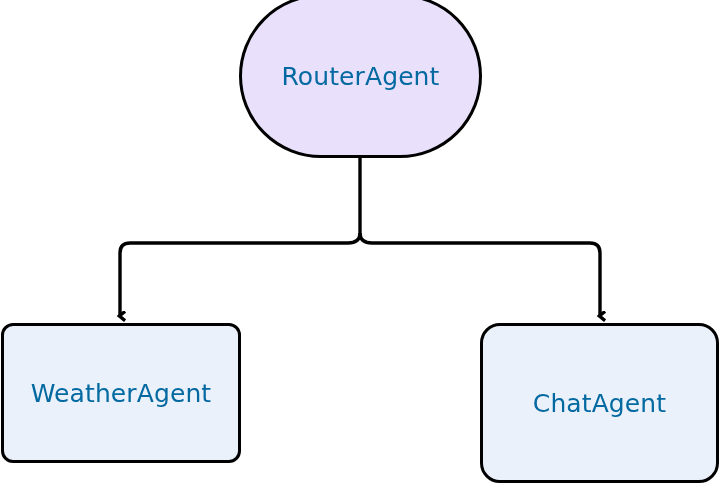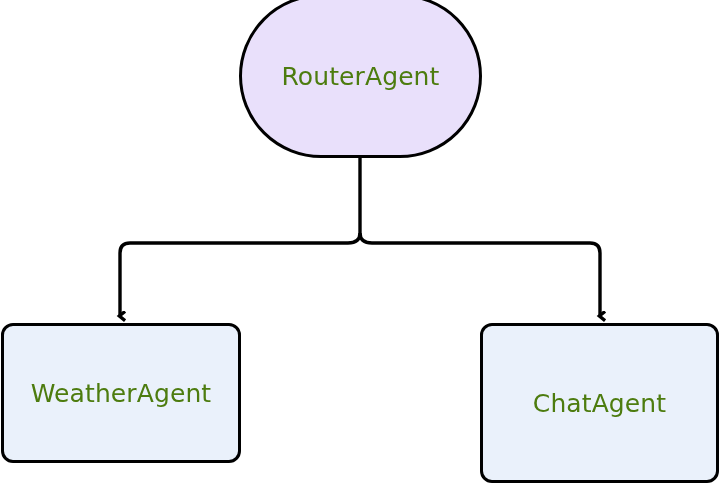--- a/index.html
+++ b/index.html
@@ -32,21 +32,21 @@
     display: flex;
     align-items: center;
     justify-content: center;
     border: 3px solid #000000;
     text-align: center;
   }
   .node-label {
     font-size: 25px;
     line-height: 1;
     letter-spacing: 0.1px;
-    color: #4d7c0f;
+    color: #0369a1;
     white-space: nowrap;
     font-family: "DejaVu Sans", sans-serif;
   }
   #node-router {
     left: 239px;
     top: -6px;
     width: 243px;
     height: 164px;
     border-radius: 82px;
     background: #e9e0fb;
@@ -57,21 +57,21 @@
     width: 240px;
     height: 140px;
     border-radius: 12px;
     background: #eaf1fb;
   }
   #node-chat {
     left: 480px;
     top: 323px;
     width: 239px;
     height: 160px;
-    border-radius: 12px;
+    border-radius: 20px;
     background: #eaf1fb;
   }
 </style>
 </head>
 <body>
 
 <div id="diagram-root">
 
   <svg id="edge-layer" viewBox="0 0 720 488" width="720" height="488" xmlns="http://www.w3.org/2000/svg">
     <defs>

